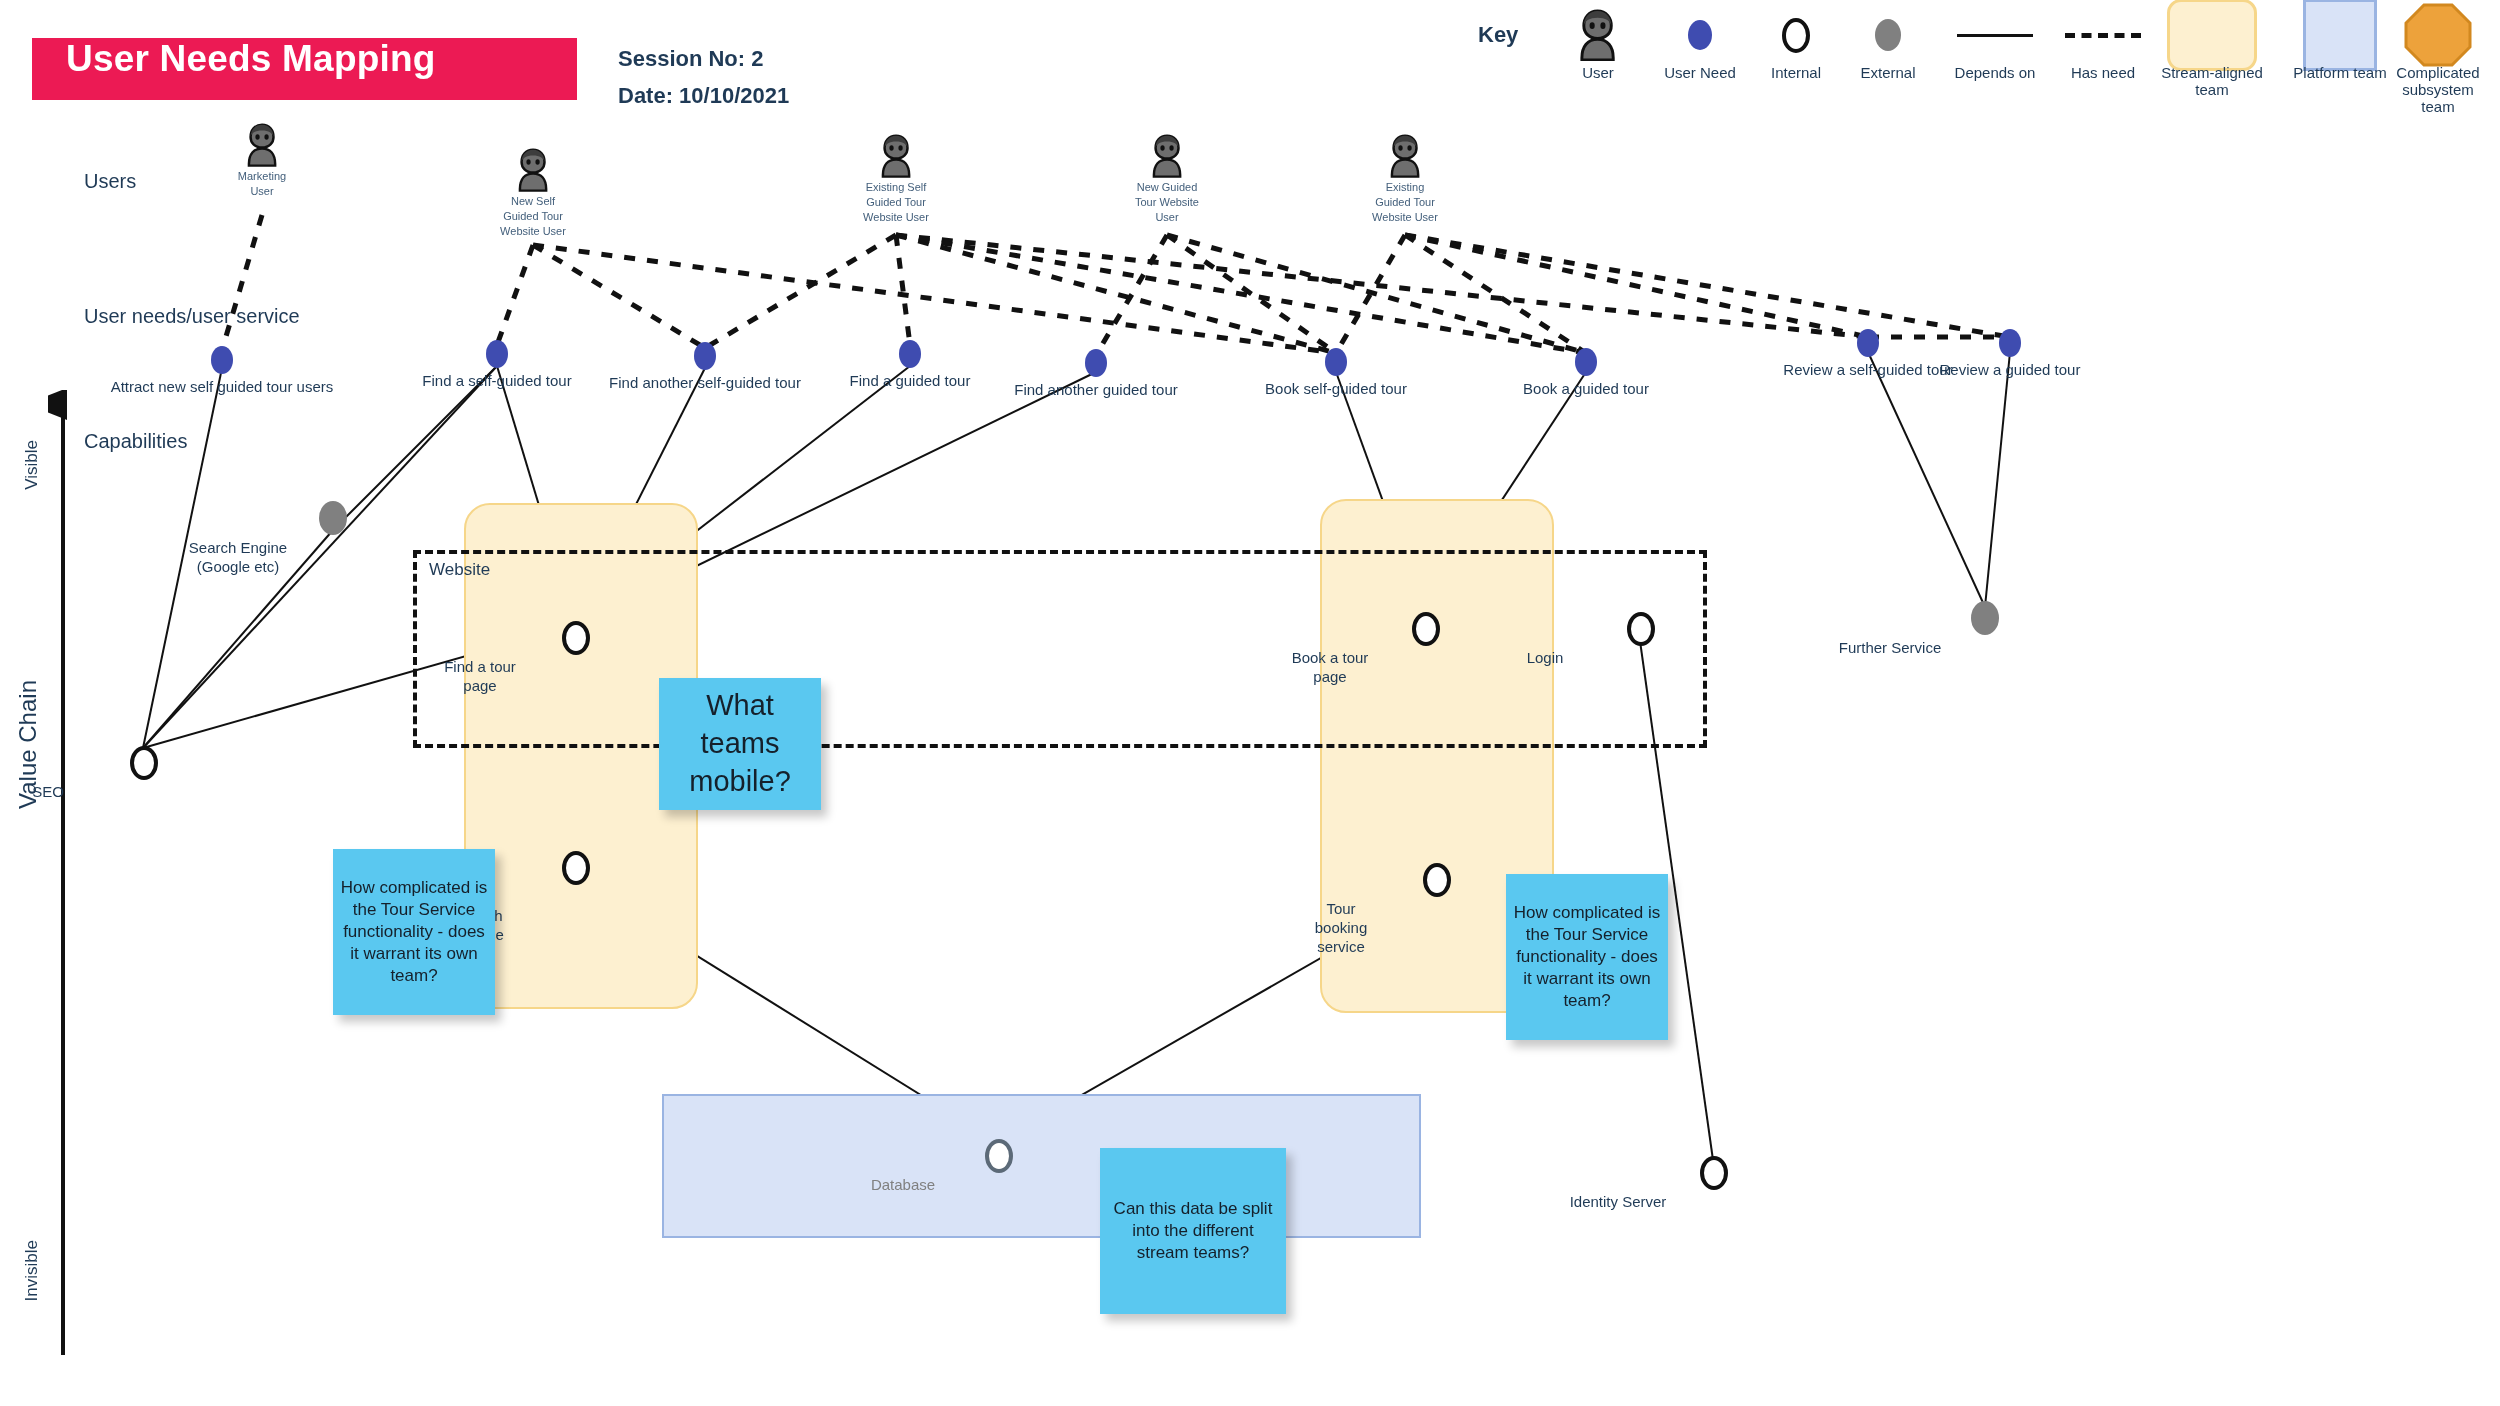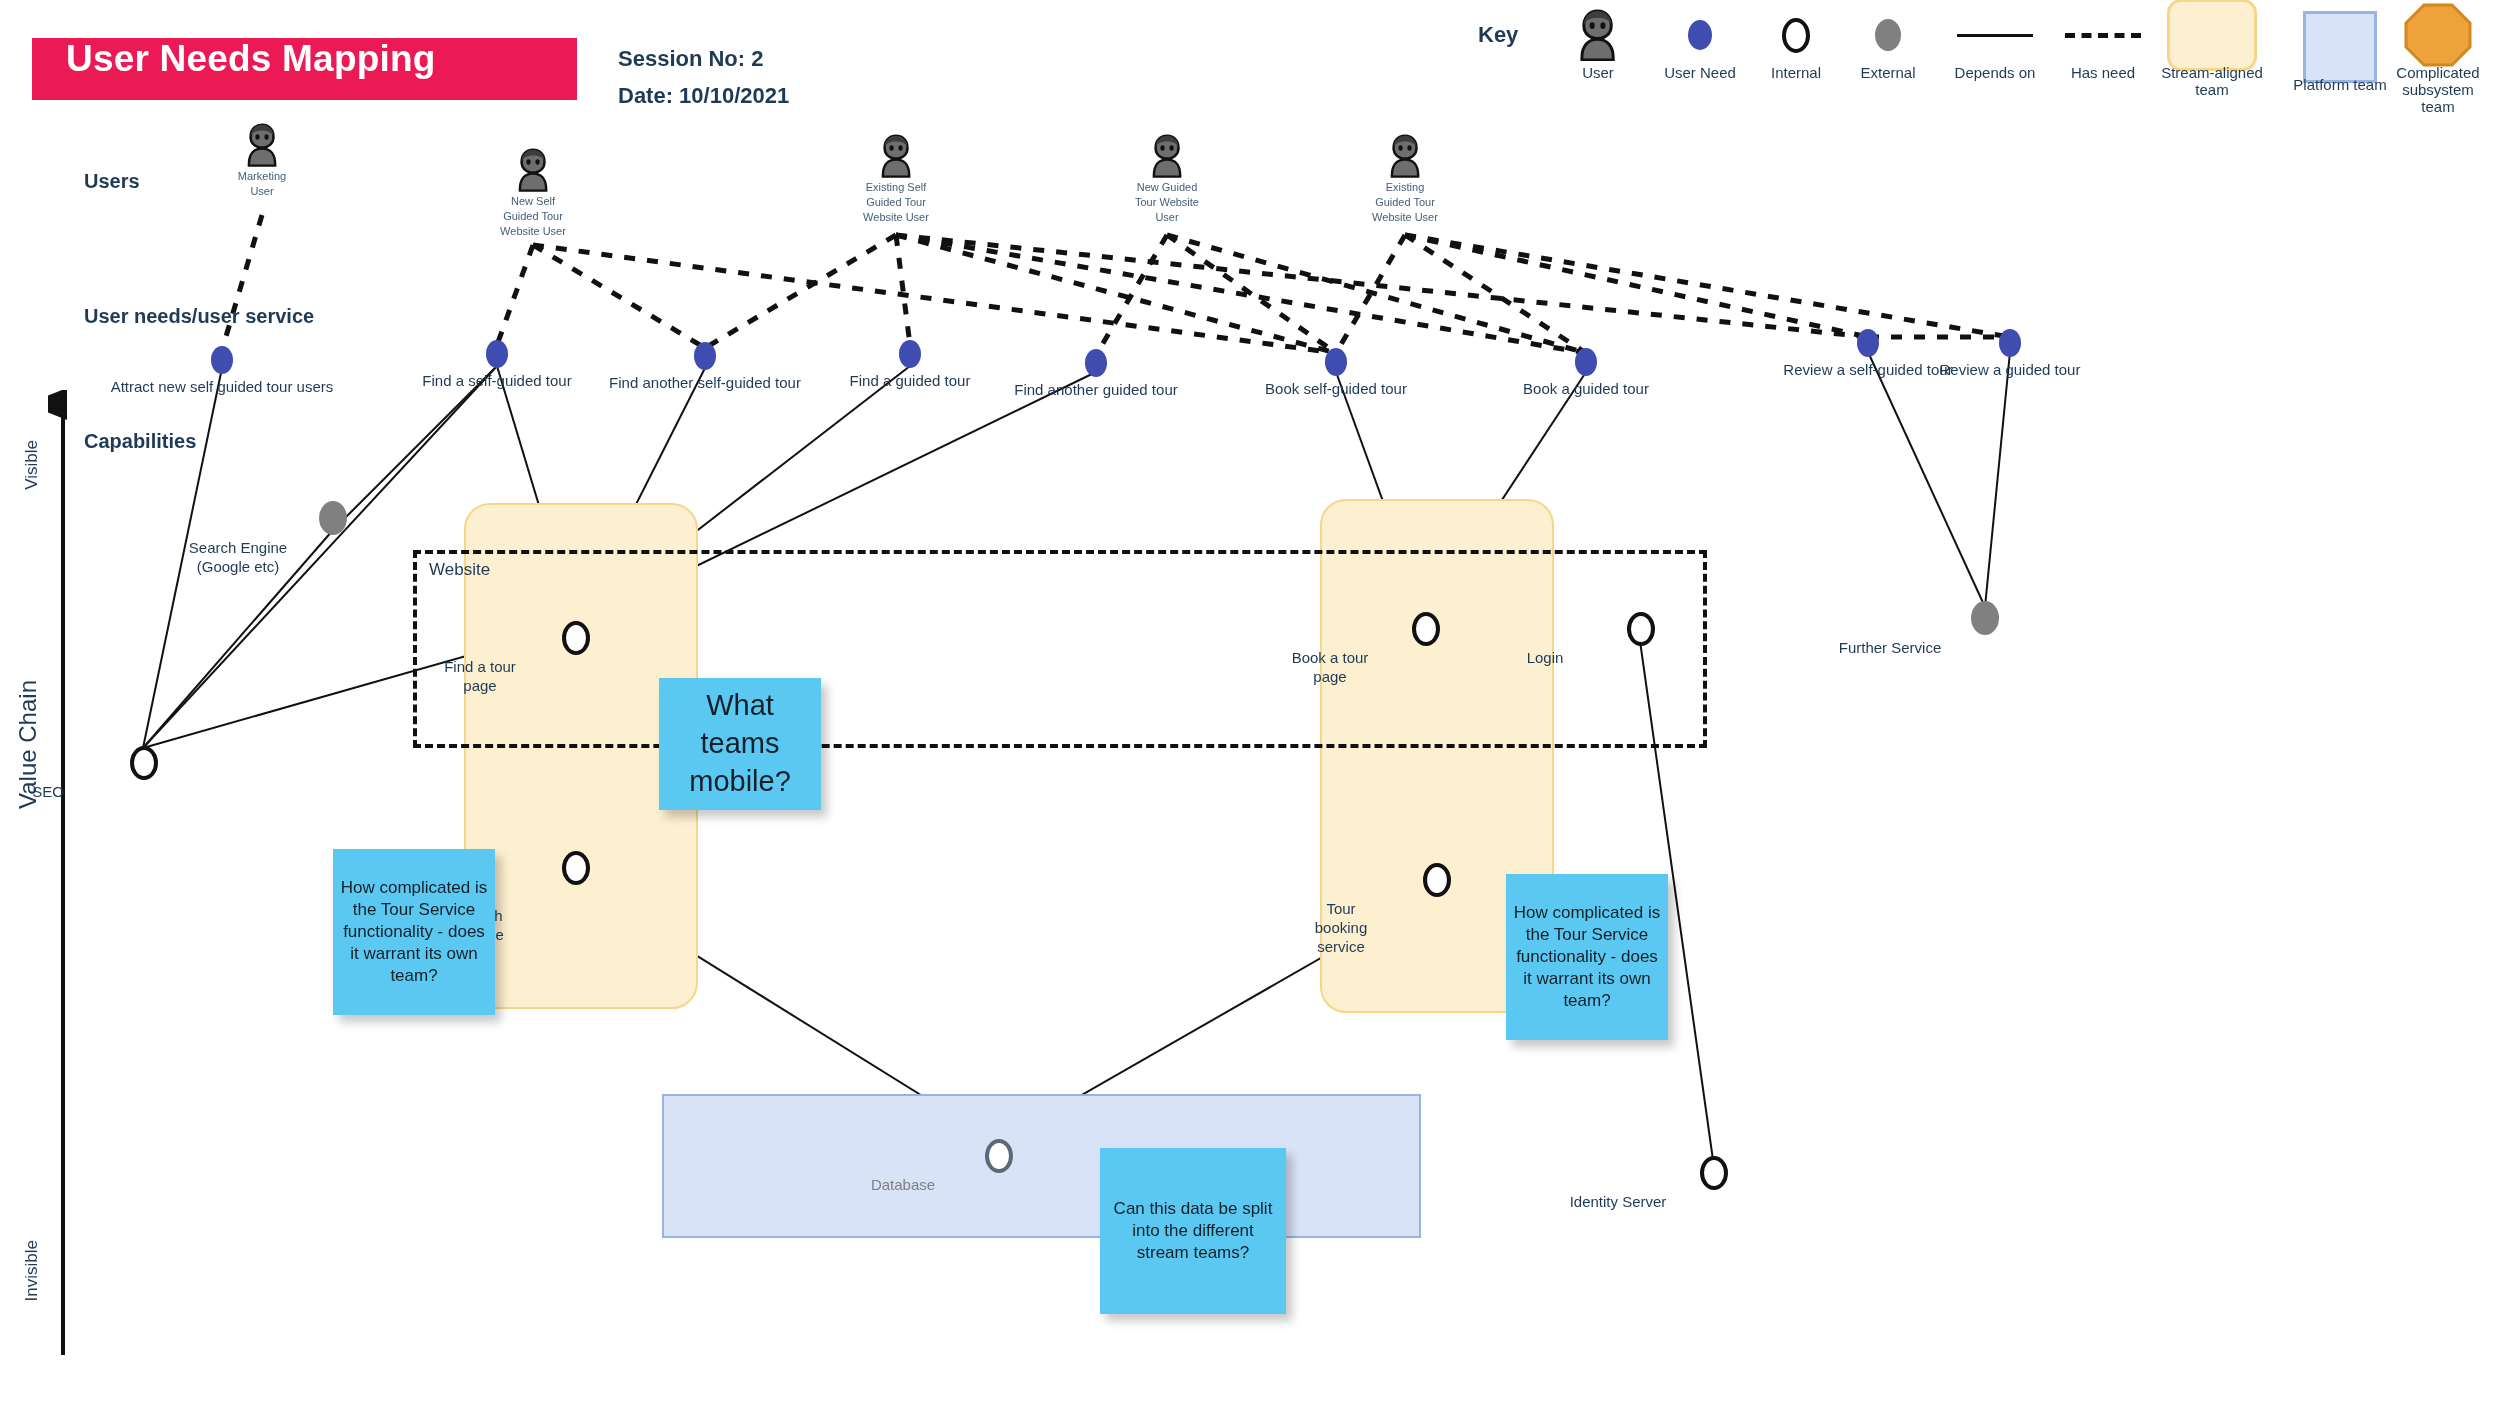--- a/index.html
+++ b/index.html
@@ -15,21 +15,21 @@
 
   
   .meta{position:absolute;left:618px;top:40px;font-size:22px;font-weight:bold;color:#1f3a56;line-height:37px;}
 
   
   .key-word{position:absolute;left:1478px;top:22px;font-size:22px;font-weight:bold;color:#1f3a56;}
   .key-item{position:absolute;text-align:center;font-size:15px;color:#1f3a56;line-height:17px;}
   .key-gfx{height:58px;display:flex;align-items:center;justify-content:center;}
 
   
-  .sect{position:absolute;font-size:20px;font-weight:bold;color:#1f3a56;}
+  .sect{position:absolute;font-size:20px;font-weight:normal;color:#1f3a56;}
 
   
   .axis-title{position:absolute;font-size:24px;color:#1f3a56;
               writing-mode:vertical-rl;transform:rotate(180deg);}
   .axis-end{position:absolute;font-size:17px;color:#1f3a56;
             writing-mode:vertical-rl;transform:rotate(180deg);}
 
   
   .persona{position:absolute;width:150px;margin-left:-75px;text-align:center;}
   .persona .cap{font-size:11px;color:#44607c;line-height:15px;margin-top:2px;}
@@ -159,21 +159,21 @@
           <div style="width:76px;height:0;border-top:5px dashed #111"></div>
         </div>
         <div style="font-size:15px;line-height:17px;">Has need</div>
       </div>
       <div class="key-item" style="left:2156px;top:6px;width:112px;">
         <div class="key-gfx">
           <div style="width:84px;height:66px;border-radius:14px;background:#fdf0d0;border:3px solid #f6d689"></div>
         </div>
         <div style="font-size:15px;line-height:17px;">Stream-aligned team</div>
       </div>
-      <div class="key-item" style="left:2292px;top:18px;width:96px;">
+      <div class="key-item" style="left:2292px;top:6px;width:96px;">
         <div class="key-gfx">
           <div style="width:68px;height:66px;background:#d9e3f7;border:3px solid #9ab4e2"></div>
         </div>
         <div style="font-size:15px;line-height:17px;">Platform team</div>
       </div>
       <div class="key-item" style="left:2384px;top:6px;width:108px;">
         <div class="key-gfx">
           <svg width="70" height="66" viewBox="0 0 70 66">
             <polygon points="21,3 49,3 67,21 67,45 49,63 21,63 3,45 3,21" fill="#eda23b" stroke="#d2881f" stroke-width="3"></polygon>
           </svg>

